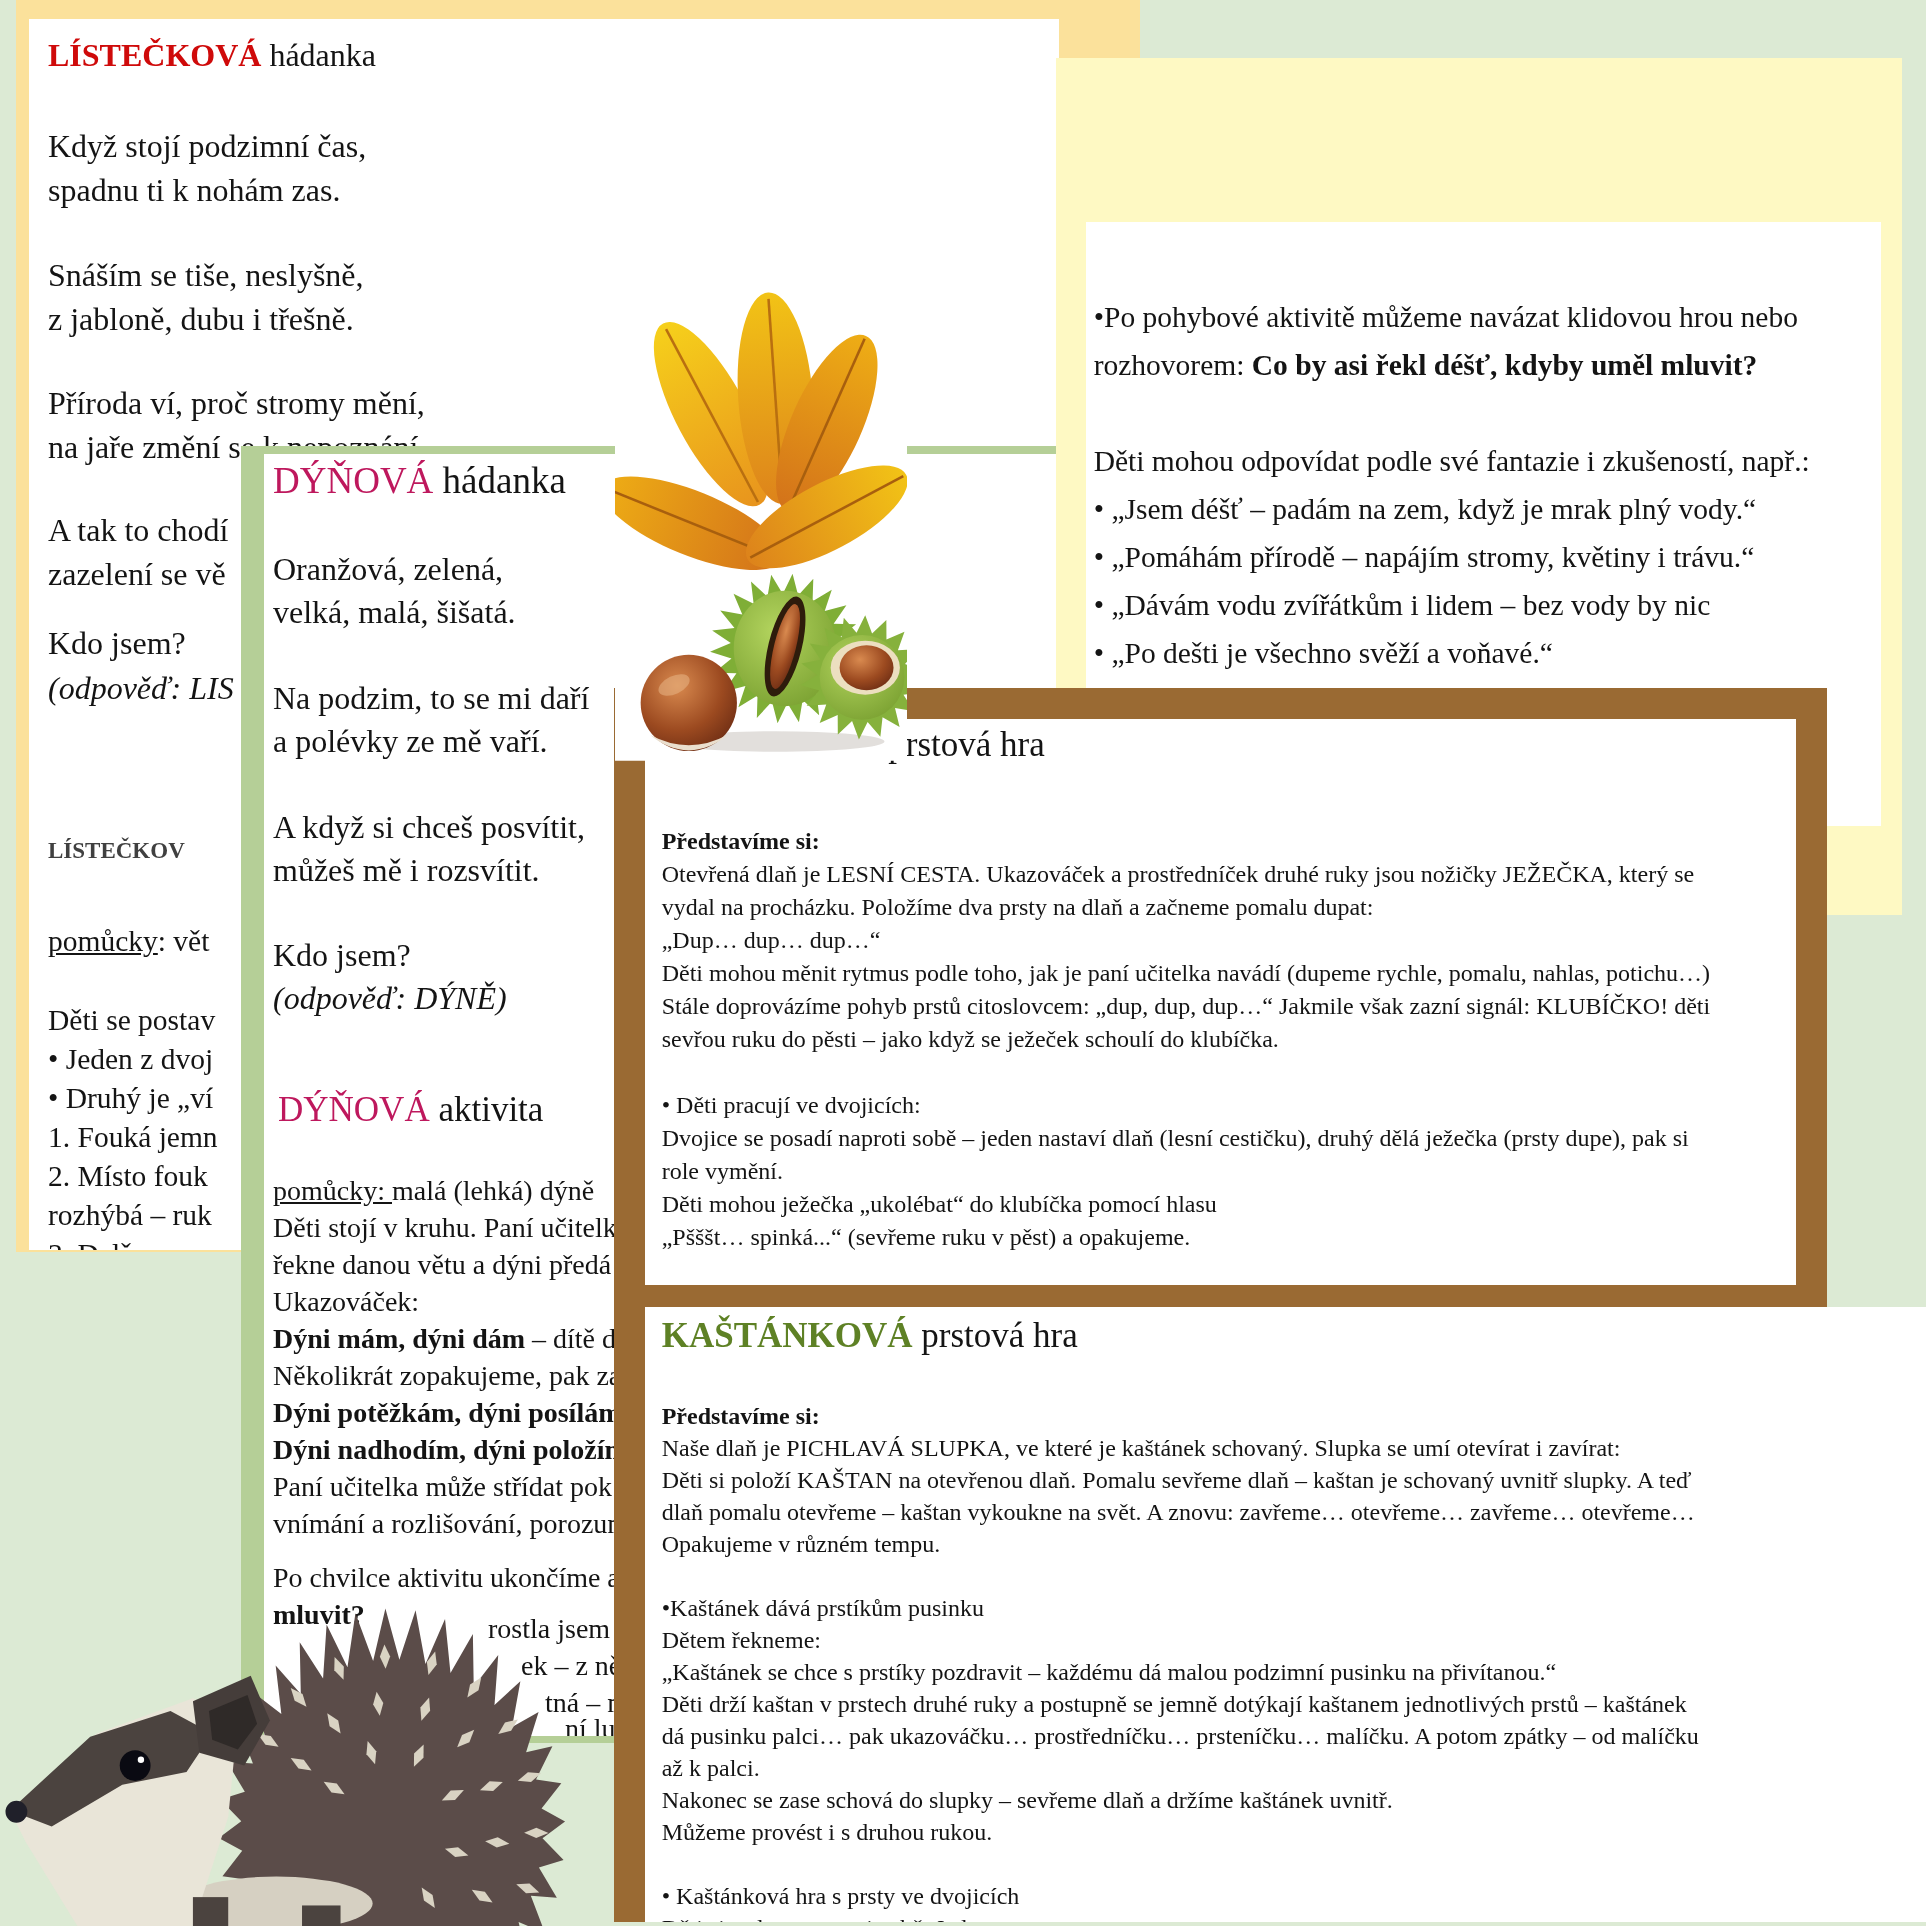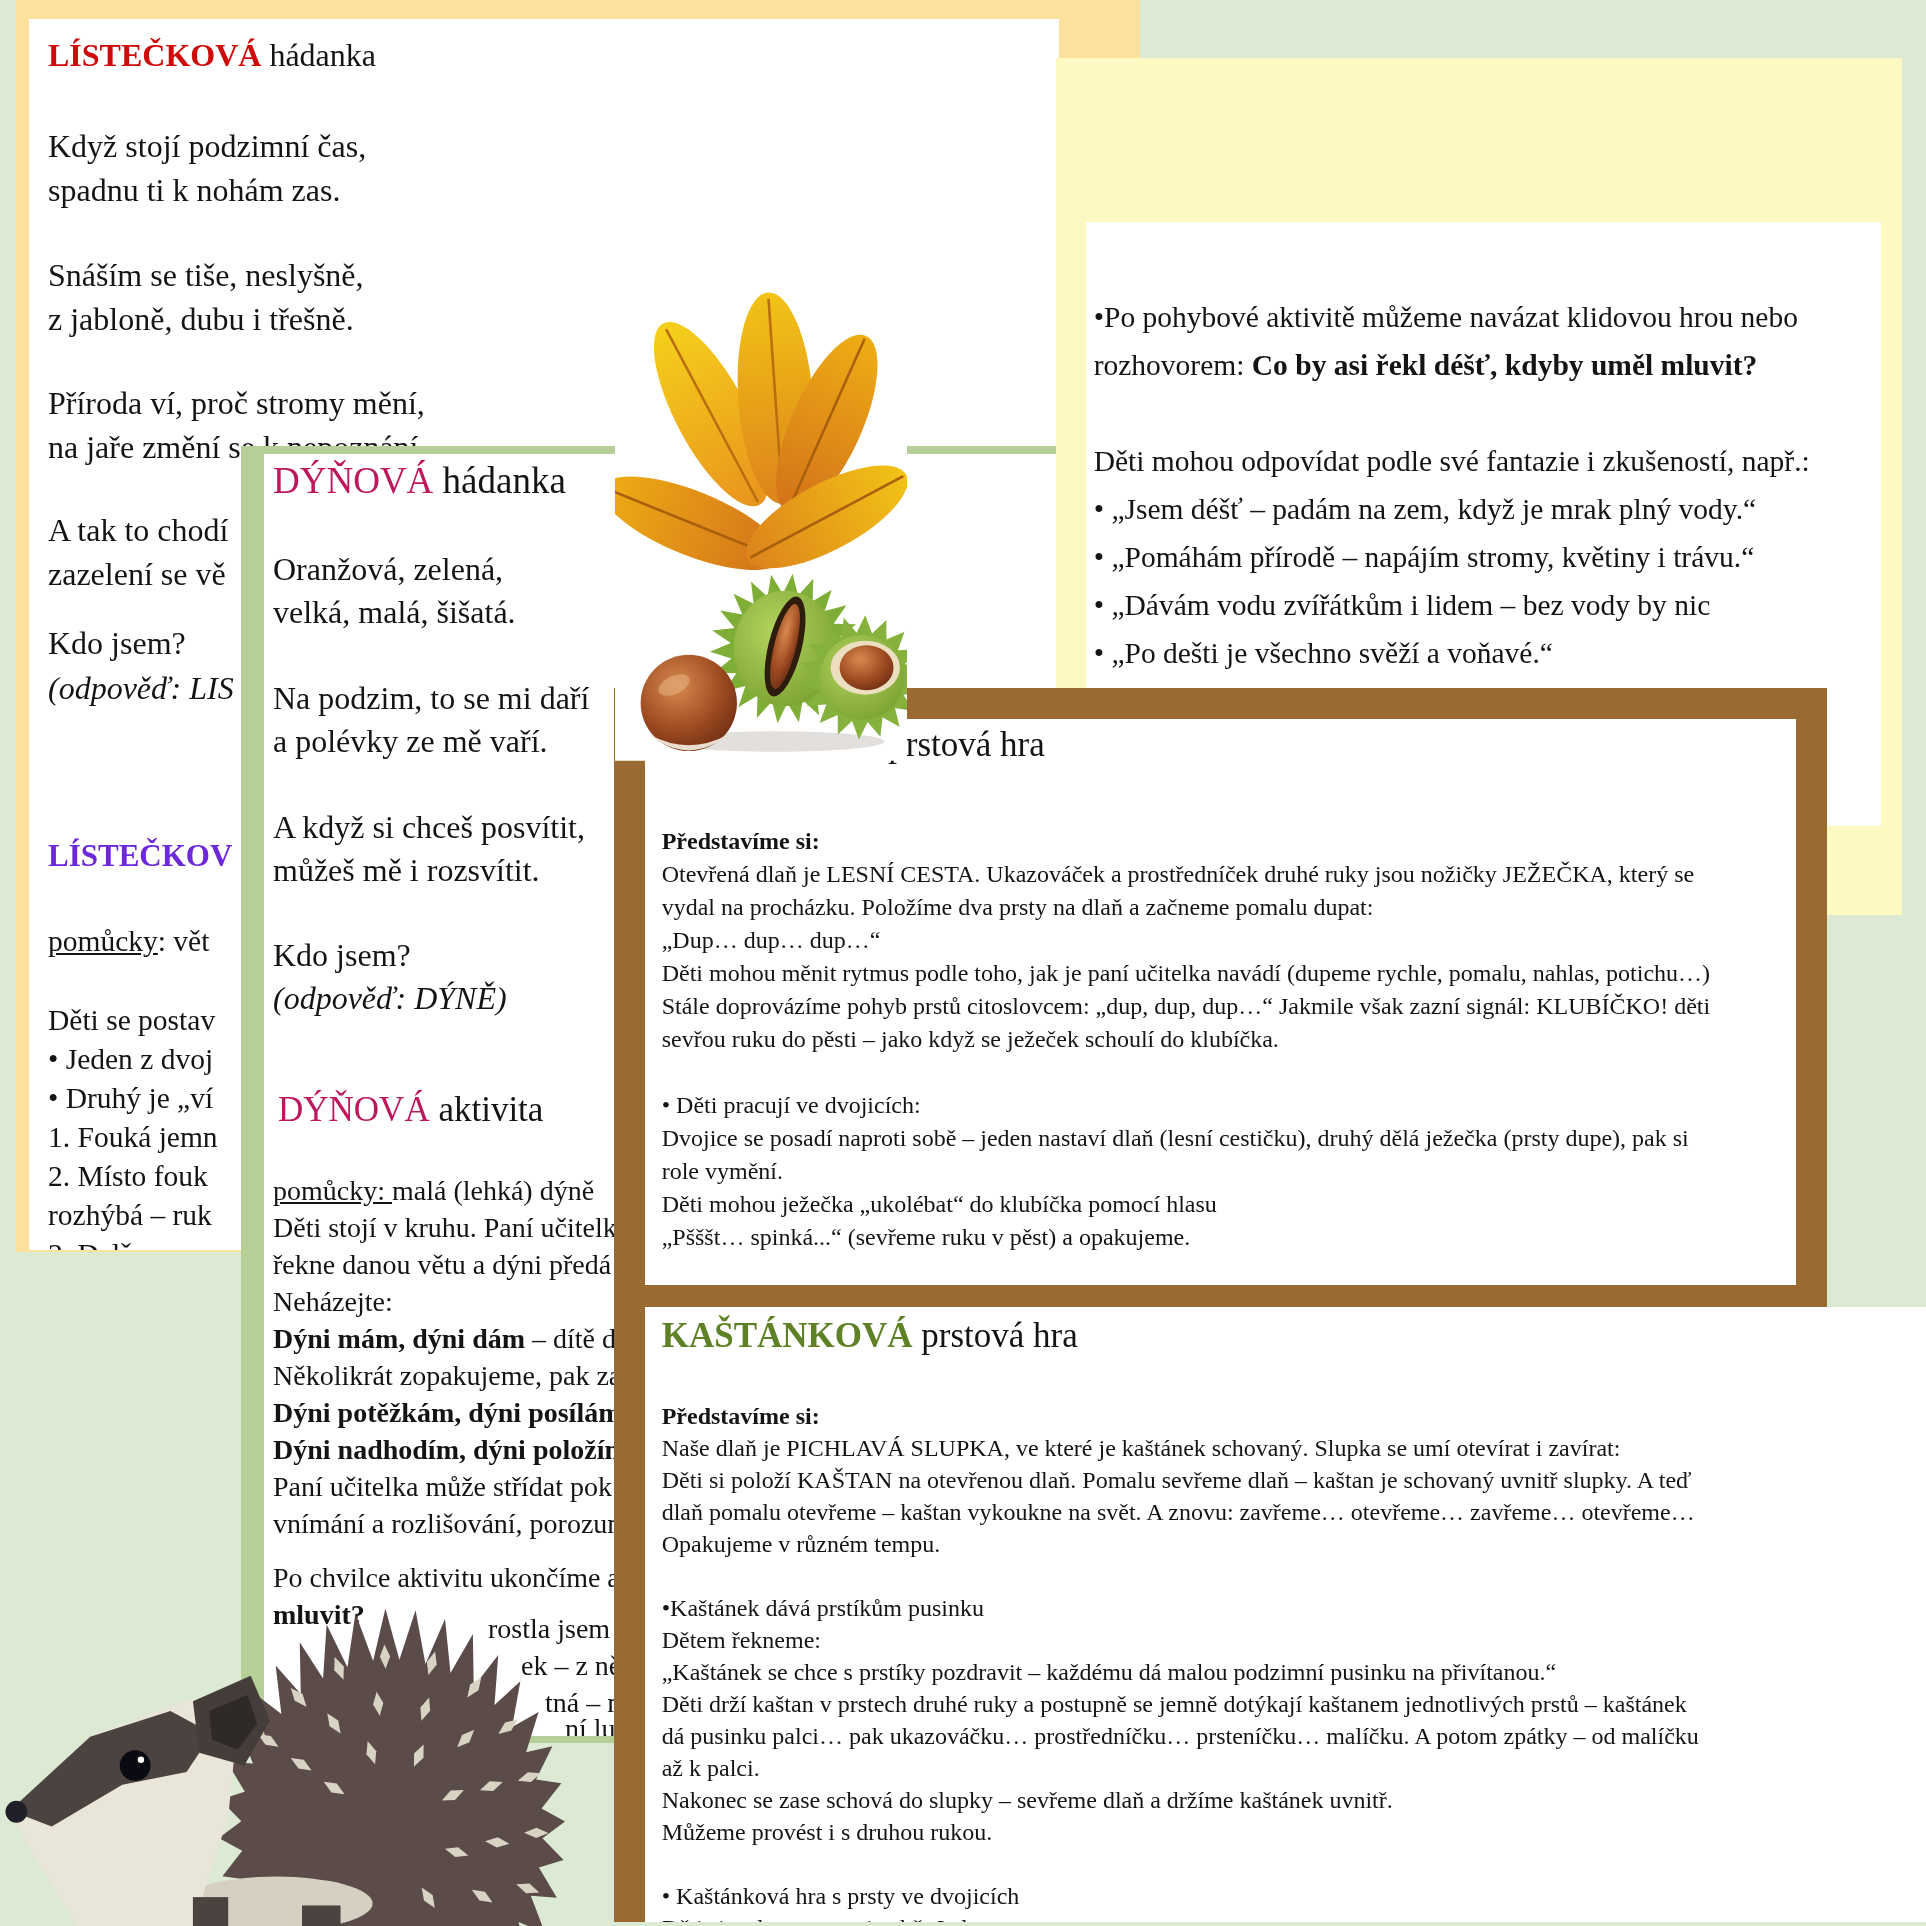--- a/index.html
+++ b/index.html
@@ -15,21 +15,21 @@
   i{font-style:italic;}
   .u{text-decoration:underline;}
 
   
   #yellow-page{left:16px;top:0;width:1124px;height:1252px;background:#fbe19b;z-index:1;}
   #yellow-inner{left:13px;top:19px;width:1030px;height:1231px;}
   .y-title{font-size:32px;}
   .y-title .accent{color:#cf0a0a;font-weight:bold;}
   .y-text{font-size:32px;line-height:44px;}
   .y-small{font-size:29.5px;line-height:39px;}
-  .y-title2{font-size:31px;font-weight:bold;color:#6d28d9;}
+  .y-title2{font-size:23px;font-weight:bold;color:#404040;}
 
   
   #green-page{left:241px;top:446px;width:838px;height:1297px;background:#b5cf97;z-index:2;}
   #green-inner{left:23px;top:7.7px;width:815px;height:1282px;}
   .g-title{font-size:37px;}
   .g-title .accent{color:#be185d;font-weight:normal;}
   .g-riddle{font-size:32px;line-height:43px;}
   .g-act{font-size:28px;line-height:37px;}
   .g-frag{font-size:28px;}
 
@@ -117,21 +117,21 @@
 
     <div class="abs g-title" style="left:14px;top:636px;font-size:35px;">
       <span class="accent">DÝŇOVÁ</span><span> aktivita</span>
     </div>
     <div class="abs g-act" style="left:9px;top:718px;">
       <span class="u">pomůcky: </span><span>malá (lehká) dýně</span>
     </div>
     <div class="abs g-act bind-list" style="left:9px;top:755px;">
         <div>Děti stojí v kruhu. Paní učitelk</div>
         <div>řekne danou větu a dýni předá</div>
-        <div>Neházejte:</div>
+        <div>Ukazováček:</div>
         <div><b>Dýni mám, dýni dám</b><span> – dítě d</span></div>
         <div>Několikrát zopakujeme, pak za</div>
         <div><b>Dýni potěžkám, dýni posílám</b></div>
         <div><b>Dýni nadhodím, dýni položím</b></div>
         <div>Paní učitelka může střídat pok</div>
         <div>vnímání a rozlišování, porozum</div>
       </div>
     <div class="abs g-act" style="left:9px;top:1105px;">
       <div>Po chvilce aktivitu ukončíme a</div>
       <div><b>mluvit?</b></div>

